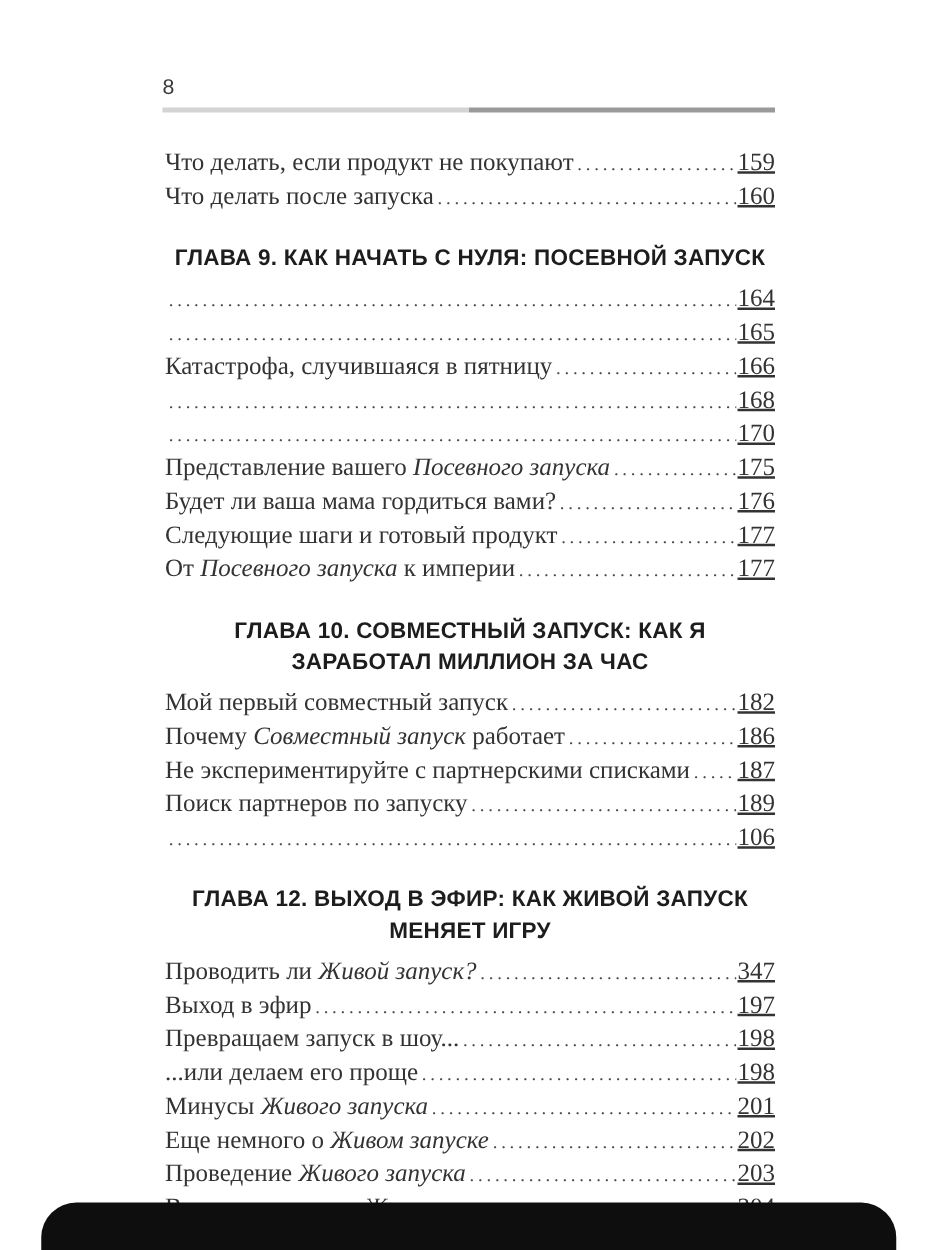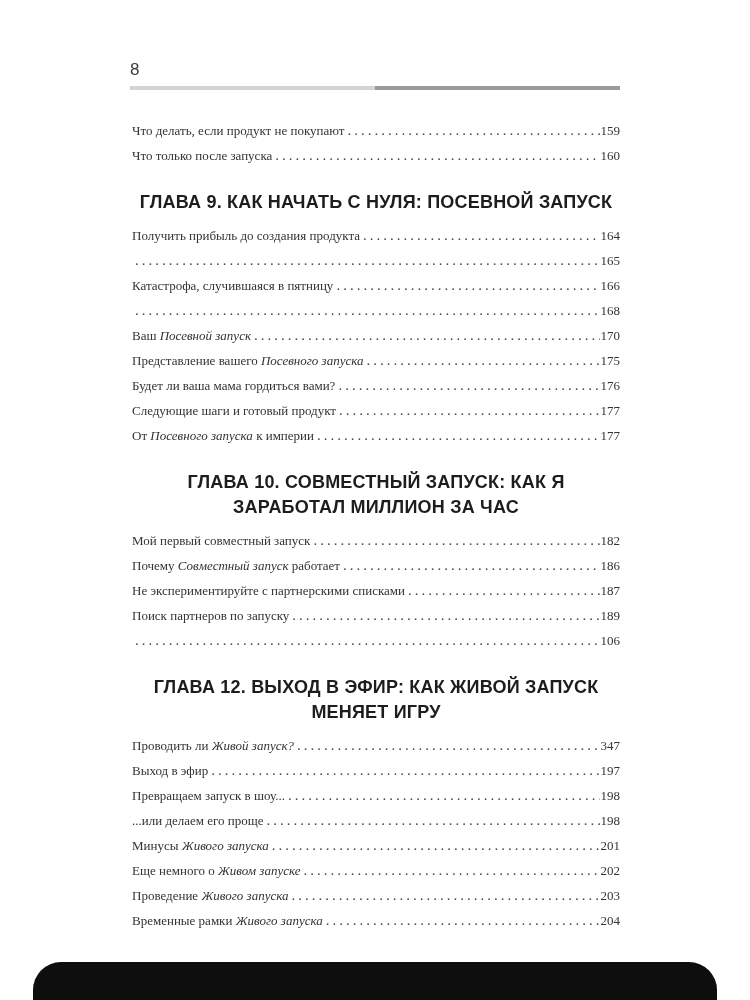--- a/index.html
+++ b/index.html
@@ -39,40 +39,40 @@
     font-size: 18px;
     line-height: 25px;
     letter-spacing: 0.2px;
     color: #1d1d1d;
     text-align: center;
     margin: 22px 0 8px 0;
   }
   .entry {
     display: flex;
     align-items: baseline;
-    font-size: 13px;
+    font-size: 20px;
     line-height: 25px;
     color: #333333;
     white-space: nowrap;
   }
   .entry-title { flex: none; }
   .entry-title .it { font-style: italic; }
   .leader {
     flex: 1 1 auto;
     overflow: hidden;
     white-space: nowrap;
     margin: 0 1px 0 3px;
     color: #4a4a4a;
   }
   .leader::after {
     content: "..........................................................................................................................................";
     font-size: 15px;
     letter-spacing: 3px;
   }
-  .pagenum { flex: none; color: #333333; }
+  .pagenum { flex: none; color: #333333; text-decoration: underline; }
   .bottom-black-bar {
     position: absolute;
     left: 33px;
     top: 962px;
     width: 684px;
     height: 90px;
     background: #0e0e0e;
     border-radius: 28px;
   }
 </style>
@@ -85,49 +85,47 @@
   <div class="toc">
       <div class="section">
 
     <div class="section-entries">
           <div class="entry">
     <span class="entry-title"><span>Что делать, если продукт не покупают</span></span>
     <span class="leader"></span>
     <span class="pagenum">159</span>
   </div>
           <div class="entry">
-    <span class="entry-title"><span>Что только после запуска</span></span>
+    <span class="entry-title"><span>Что делать после запуска</span></span>
     <span class="leader"></span>
     <span class="pagenum">160</span>
   </div>
         </div>
   </div>
       <div class="section">
     <div class="section-heading">ГЛАВА 9. КАК НАЧАТЬ С НУЛЯ: ПОСЕВНОЙ ЗАПУСК</div>
     <div class="section-entries">
           <div class="entry">
-    <span class="entry-title"><span>Получить прибыль до создания продукта</span></span>
     <span class="leader"></span>
     <span class="pagenum">164</span>
   </div>
           <div class="entry">
     <span class="leader"></span>
     <span class="pagenum">165</span>
   </div>
           <div class="entry">
     <span class="entry-title"><span>Катастрофа, случившаяся в пятницу</span></span>
     <span class="leader"></span>
     <span class="pagenum">166</span>
   </div>
           <div class="entry">
     <span class="leader"></span>
     <span class="pagenum">168</span>
   </div>
           <div class="entry">
-    <span class="entry-title"><span>Ваш </span><span class="it">Посевной запуск</span></span>
     <span class="leader"></span>
     <span class="pagenum">170</span>
   </div>
           <div class="entry">
     <span class="entry-title"><span>Представление вашего </span><span class="it">Посевного запуска</span></span>
     <span class="leader"></span>
     <span class="pagenum">175</span>
   </div>
           <div class="entry">
     <span class="entry-title"><span>Будет ли ваша мама гордиться вами?</span></span>

